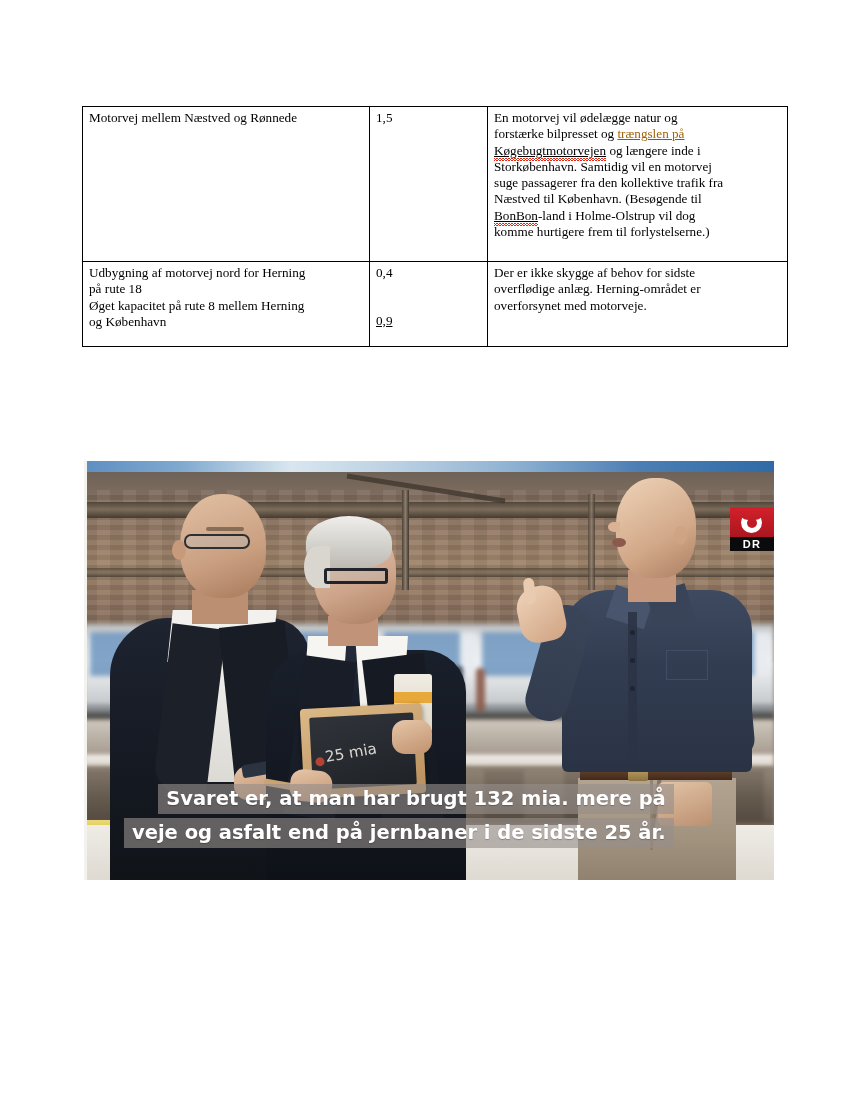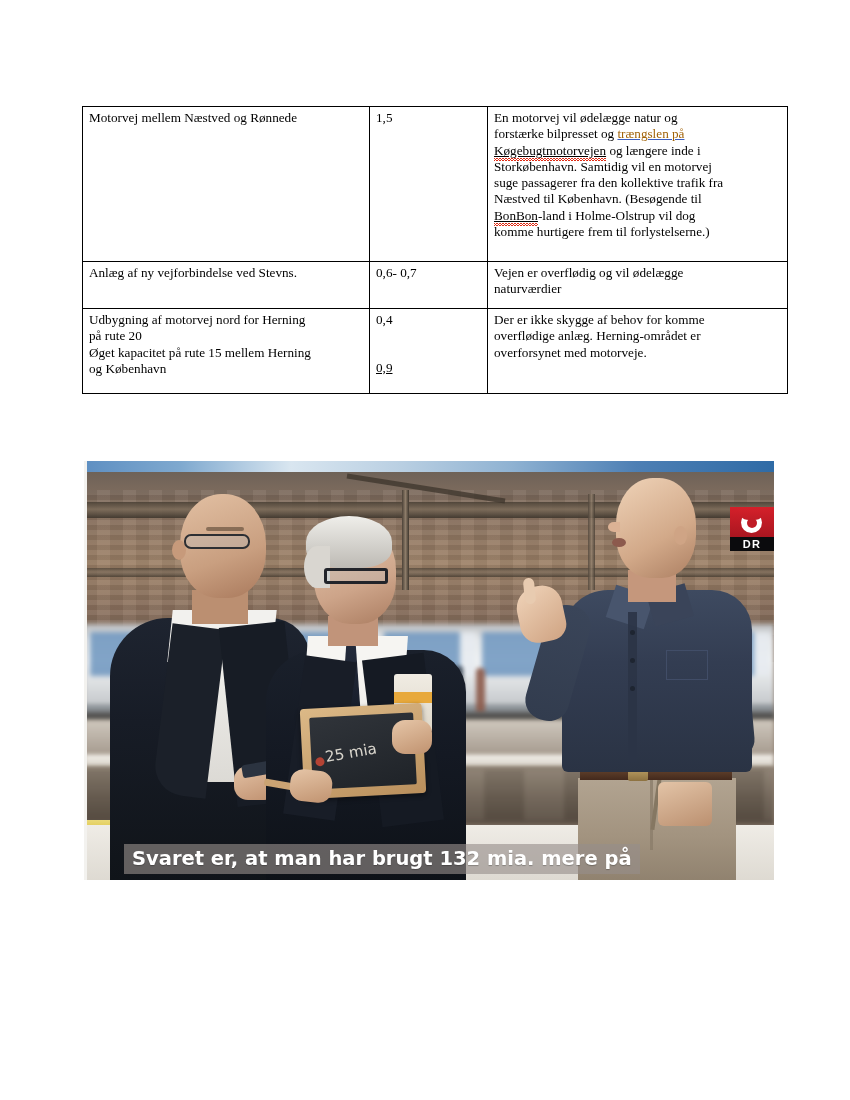--- a/index.html
+++ b/index.html
@@ -411,21 +411,21 @@
   }
   .dr-text {
     position:absolute; left:0; top:30px; width:44px; height:14px;
     color:#ffffff; font-family:"Liberation Sans", sans-serif;
     font-weight:bold; font-size:11px; letter-spacing:1.2px;
     display:flex; align-items:center; justify-content:center;
   }
 
   
   .subs {
-    position:absolute; left:40px; bottom:6px; z-index:30;
+    position:absolute; left:40px; bottom:32px; z-index:30;
     display:flex; flex-direction:column; align-items:flex-end; gap:4px;
   }
   .sub-line {
     background:rgba(150,142,138,.62);
     color:#ffffff;
     font-family:"DejaVu Sans", sans-serif;
     font-weight:bold;
     font-size:19.5px;
     line-height:27px;
     padding:1px 8px 2px 8px;
@@ -456,53 +456,39 @@
           <div><span class="sp">Køgebugtmotorvejen</span> og længere inde i</div>
           <div>Storkøbenhavn. Samtidig vil en motorvej</div>
           <div>suge passagerer fra den kollektive trafik fra</div>
           <div>Næstved til København. (Besøgende til</div>
           <div><span class="sp">BonBon</span>-land i Holme-Olstrup vil dog</div>
           <div>komme hurtigere frem til forlystelserne.)</div>
         </div>
       </td>
     </tr>
 
-    <tr>
-      <td class="col-a r2-a">
-        <div>Anlæg af ny vejforbindelse ved Stevns.</div>
-      </td>
-      <td class="col-b r2-a">
-        <div>0,6- 0,7</div>
-      </td>
-      <td class="col-c r2-a">
-        <div class="cell-lines">
-          <div>Vejen er overflødig og vil ødelægge</div>
-          <div>naturværdier</div>
-        </div>
-      </td>
-    </tr>
 
     <tr>
       <td class="col-a r3-a">
         <div class="cell-lines">
           <div>Udbygning af motorvej nord for Herning</div>
-          <div>på rute 20</div>
-          <div>Øget kapacitet på rute 15 mellem Herning</div>
+          <div>på rute 18</div>
+          <div>Øget kapacitet på rute 8 mellem Herning</div>
           <div>og København</div>
         </div>
       </td>
       <td class="col-b r3-a">
         <div class="num-stack">
           <div class="n1">0,4</div>
           <div class="n2">0,9</div>
         </div>
       </td>
       <td class="col-c r3-a">
         <div class="cell-lines">
-          <div>Der er ikke skygge af behov for komme</div>
+          <div>Der er ikke skygge af behov for sidste</div>
           <div>overflødige anlæg. Herning-området er</div>
           <div>overforsynet med motorveje.</div>
         </div>
       </td>
     </tr>
   </tbody>
 </table>
 
 <div class="figure">
 
@@ -599,20 +585,21 @@
       <div class="p3-finger"></div>
       <div class="p3-neck"></div>
       <div class="p3-head"></div>
       <div class="p3-nose"></div>
       <div class="p3-mouth"></div>
       <div class="p3-ear"></div>
     </div>
 
     <div class="subs">
       <div class="sub-line">Svaret er, at man har brugt 132 mia. mere på</div>
+      <div class="sub-line">veje og asfalt end på jernbaner i de sidste 25 år.</div>
     </div>
   </div>
 
 
   <div class="dr-logo">
     <div class="dr-square">
       <div class="dr-eye"></div>
       <div class="dr-eye-lid"></div>
     </div>
     <div class="dr-bar"></div>

